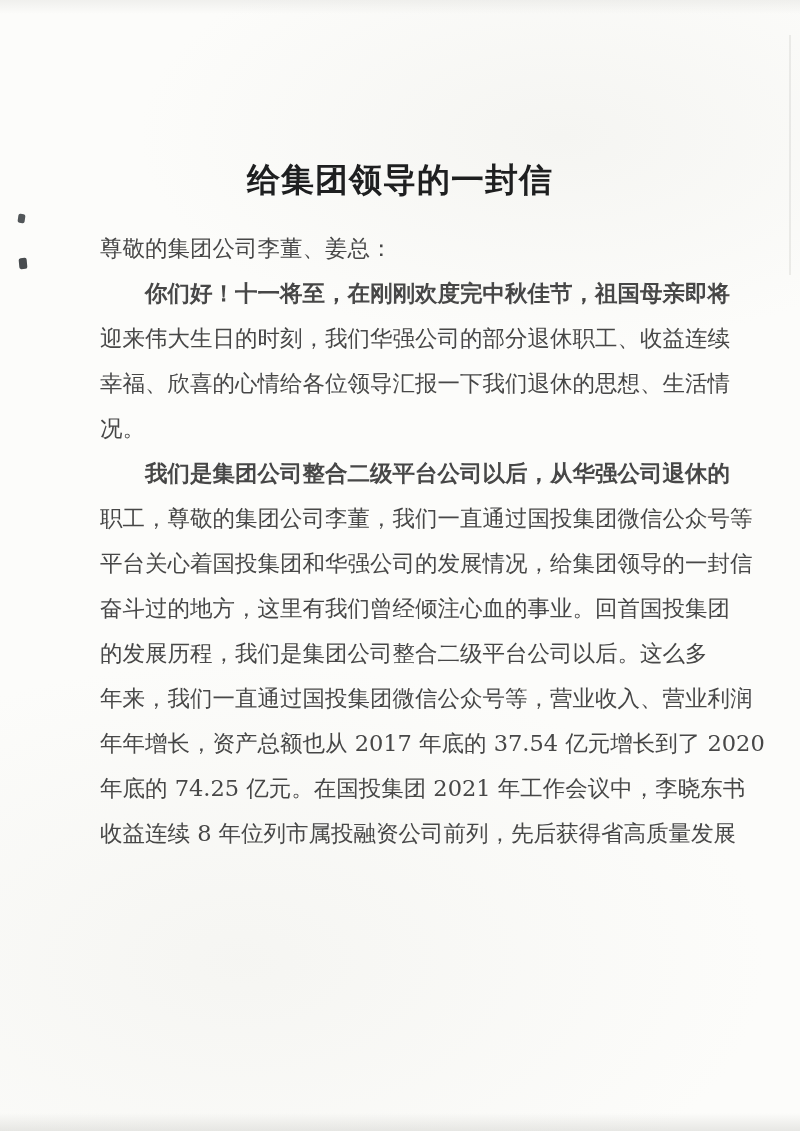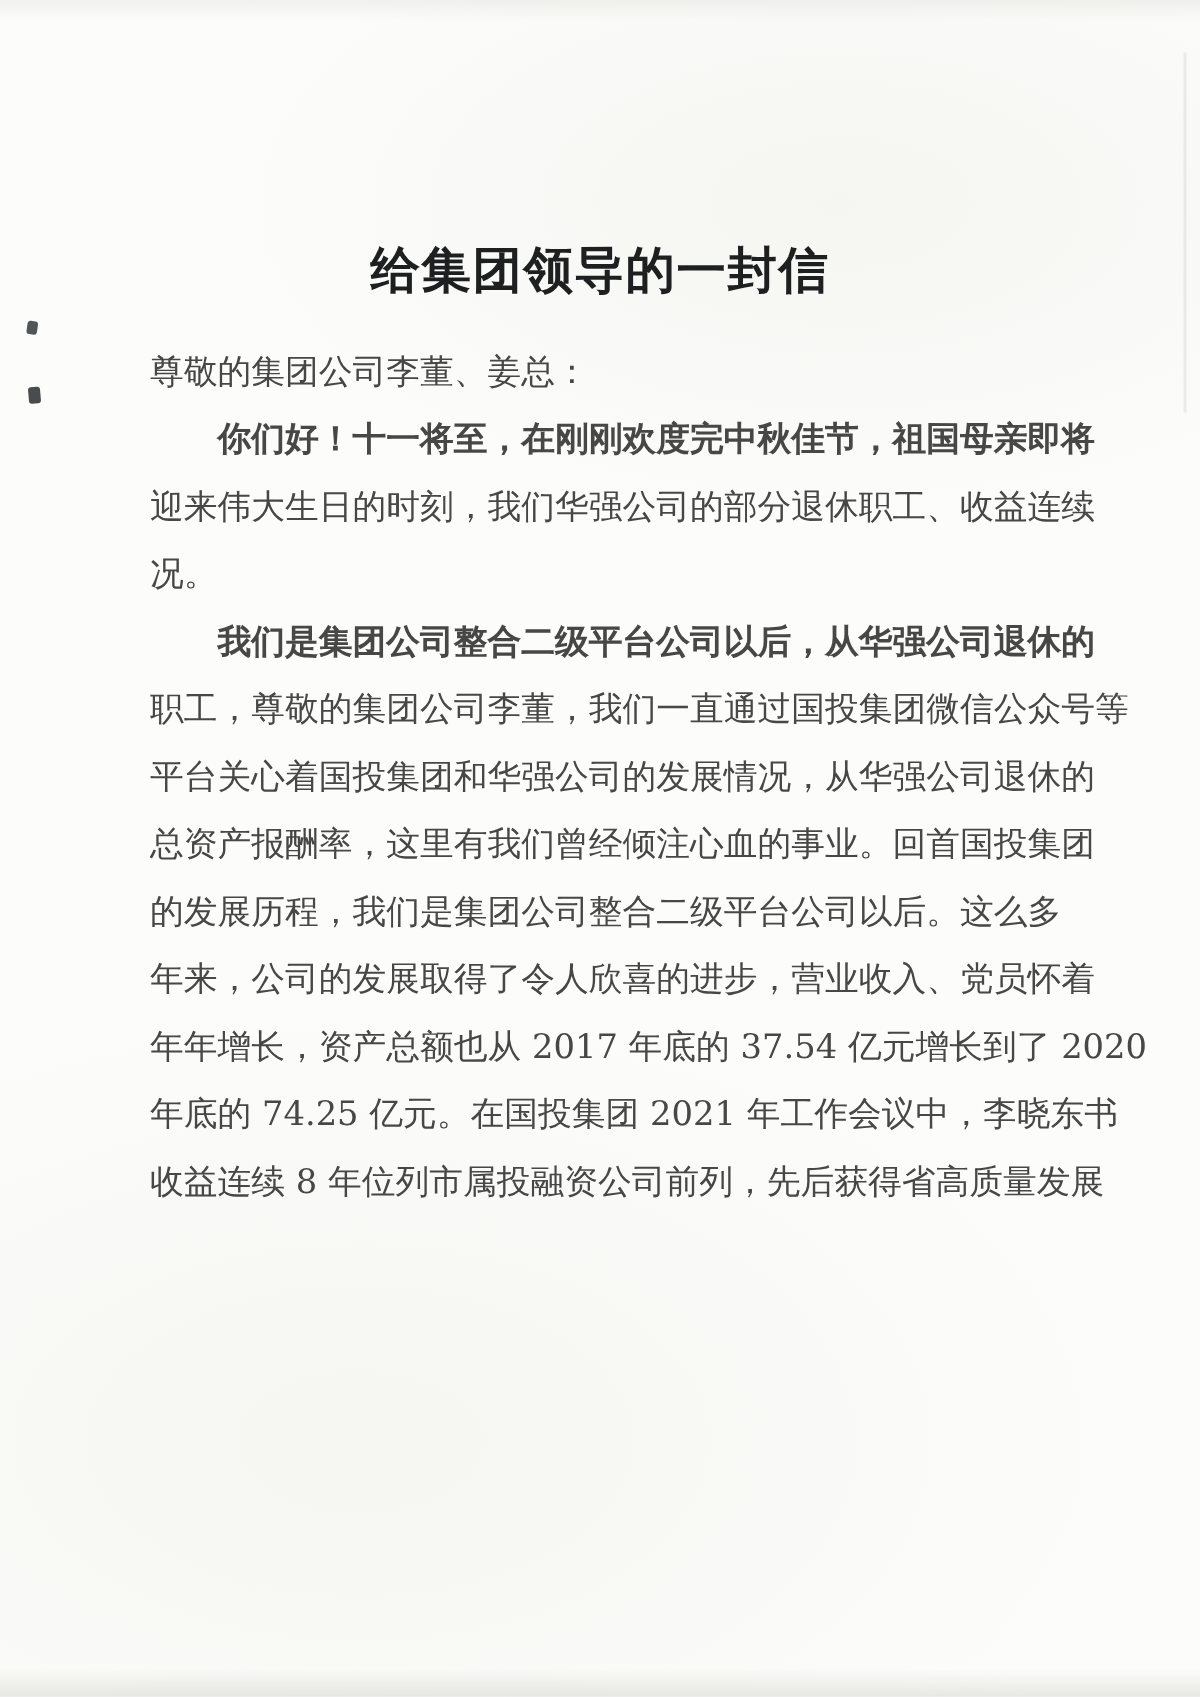--- a/index.html
+++ b/index.html
@@ -88,25 +88,26 @@
   <div class="speck speck-1"></div>
   <div class="speck speck-2"></div>
 
   <h1 class="doc-title">给集团领导的一封信</h1>
 
   <div class="letter-body">
     <div class="line left">尊敬的集团公司李董、姜总：</div>
 
     <div class="line indent">你们好！十一将至，在刚刚欢度完中秋佳节，祖国母亲即将</div>
     <div class="line">迎来伟大生日的时刻，我们华强公司的部分退休职工、收益连续</div>
+    <div class="line">幸福、欣喜的心情给各位领导汇报一下我们退休的思想、生活情</div>
     <div class="line left">况。</div>
     <div class="line indent">我们是集团公司整合二级平台公司以后，从华强公司退休的</div>
     <div class="line">职工，尊敬的集团公司李董，我们一直通过国投集团微信公众号等</div>
-    <div class="line">平台关心着国投集团和华强公司的发展情况，从华强公司退休的</div>
-    <div class="line">总资产报酬率，这里有我们曾经倾注心血的事业。回首国投集团</div>
+    <div class="line">平台关心着国投集团和华强公司的发展情况，给集团领导的一封信</div>
+    <div class="line">奋斗过的地方，这里有我们曾经倾注心血的事业。回首国投集团</div>
     <div class="line">的发展历程，我们是集团公司整合二级平台公司以后。这么多</div>
-    <div class="line">年来，公司的发展取得了令人欣喜的进步，营业收入、党员怀着</div>
+    <div class="line">年来，我们一直通过国投集团微信公众号等，营业收入、营业利润</div>
     <div class="line">年年增长，资产总额也从 2017 年底的 37.54 亿元增长到了 2020</div>
     <div class="line">年底的 74.25 亿元。在国投集团 2021 年工作会议中，李晓东书</div>
     <div class="line">收益连续 8 年位列市属投融资公司前列，先后获得省高质量发展</div>
   </div>
 
 </div>
 
 </body></html>

